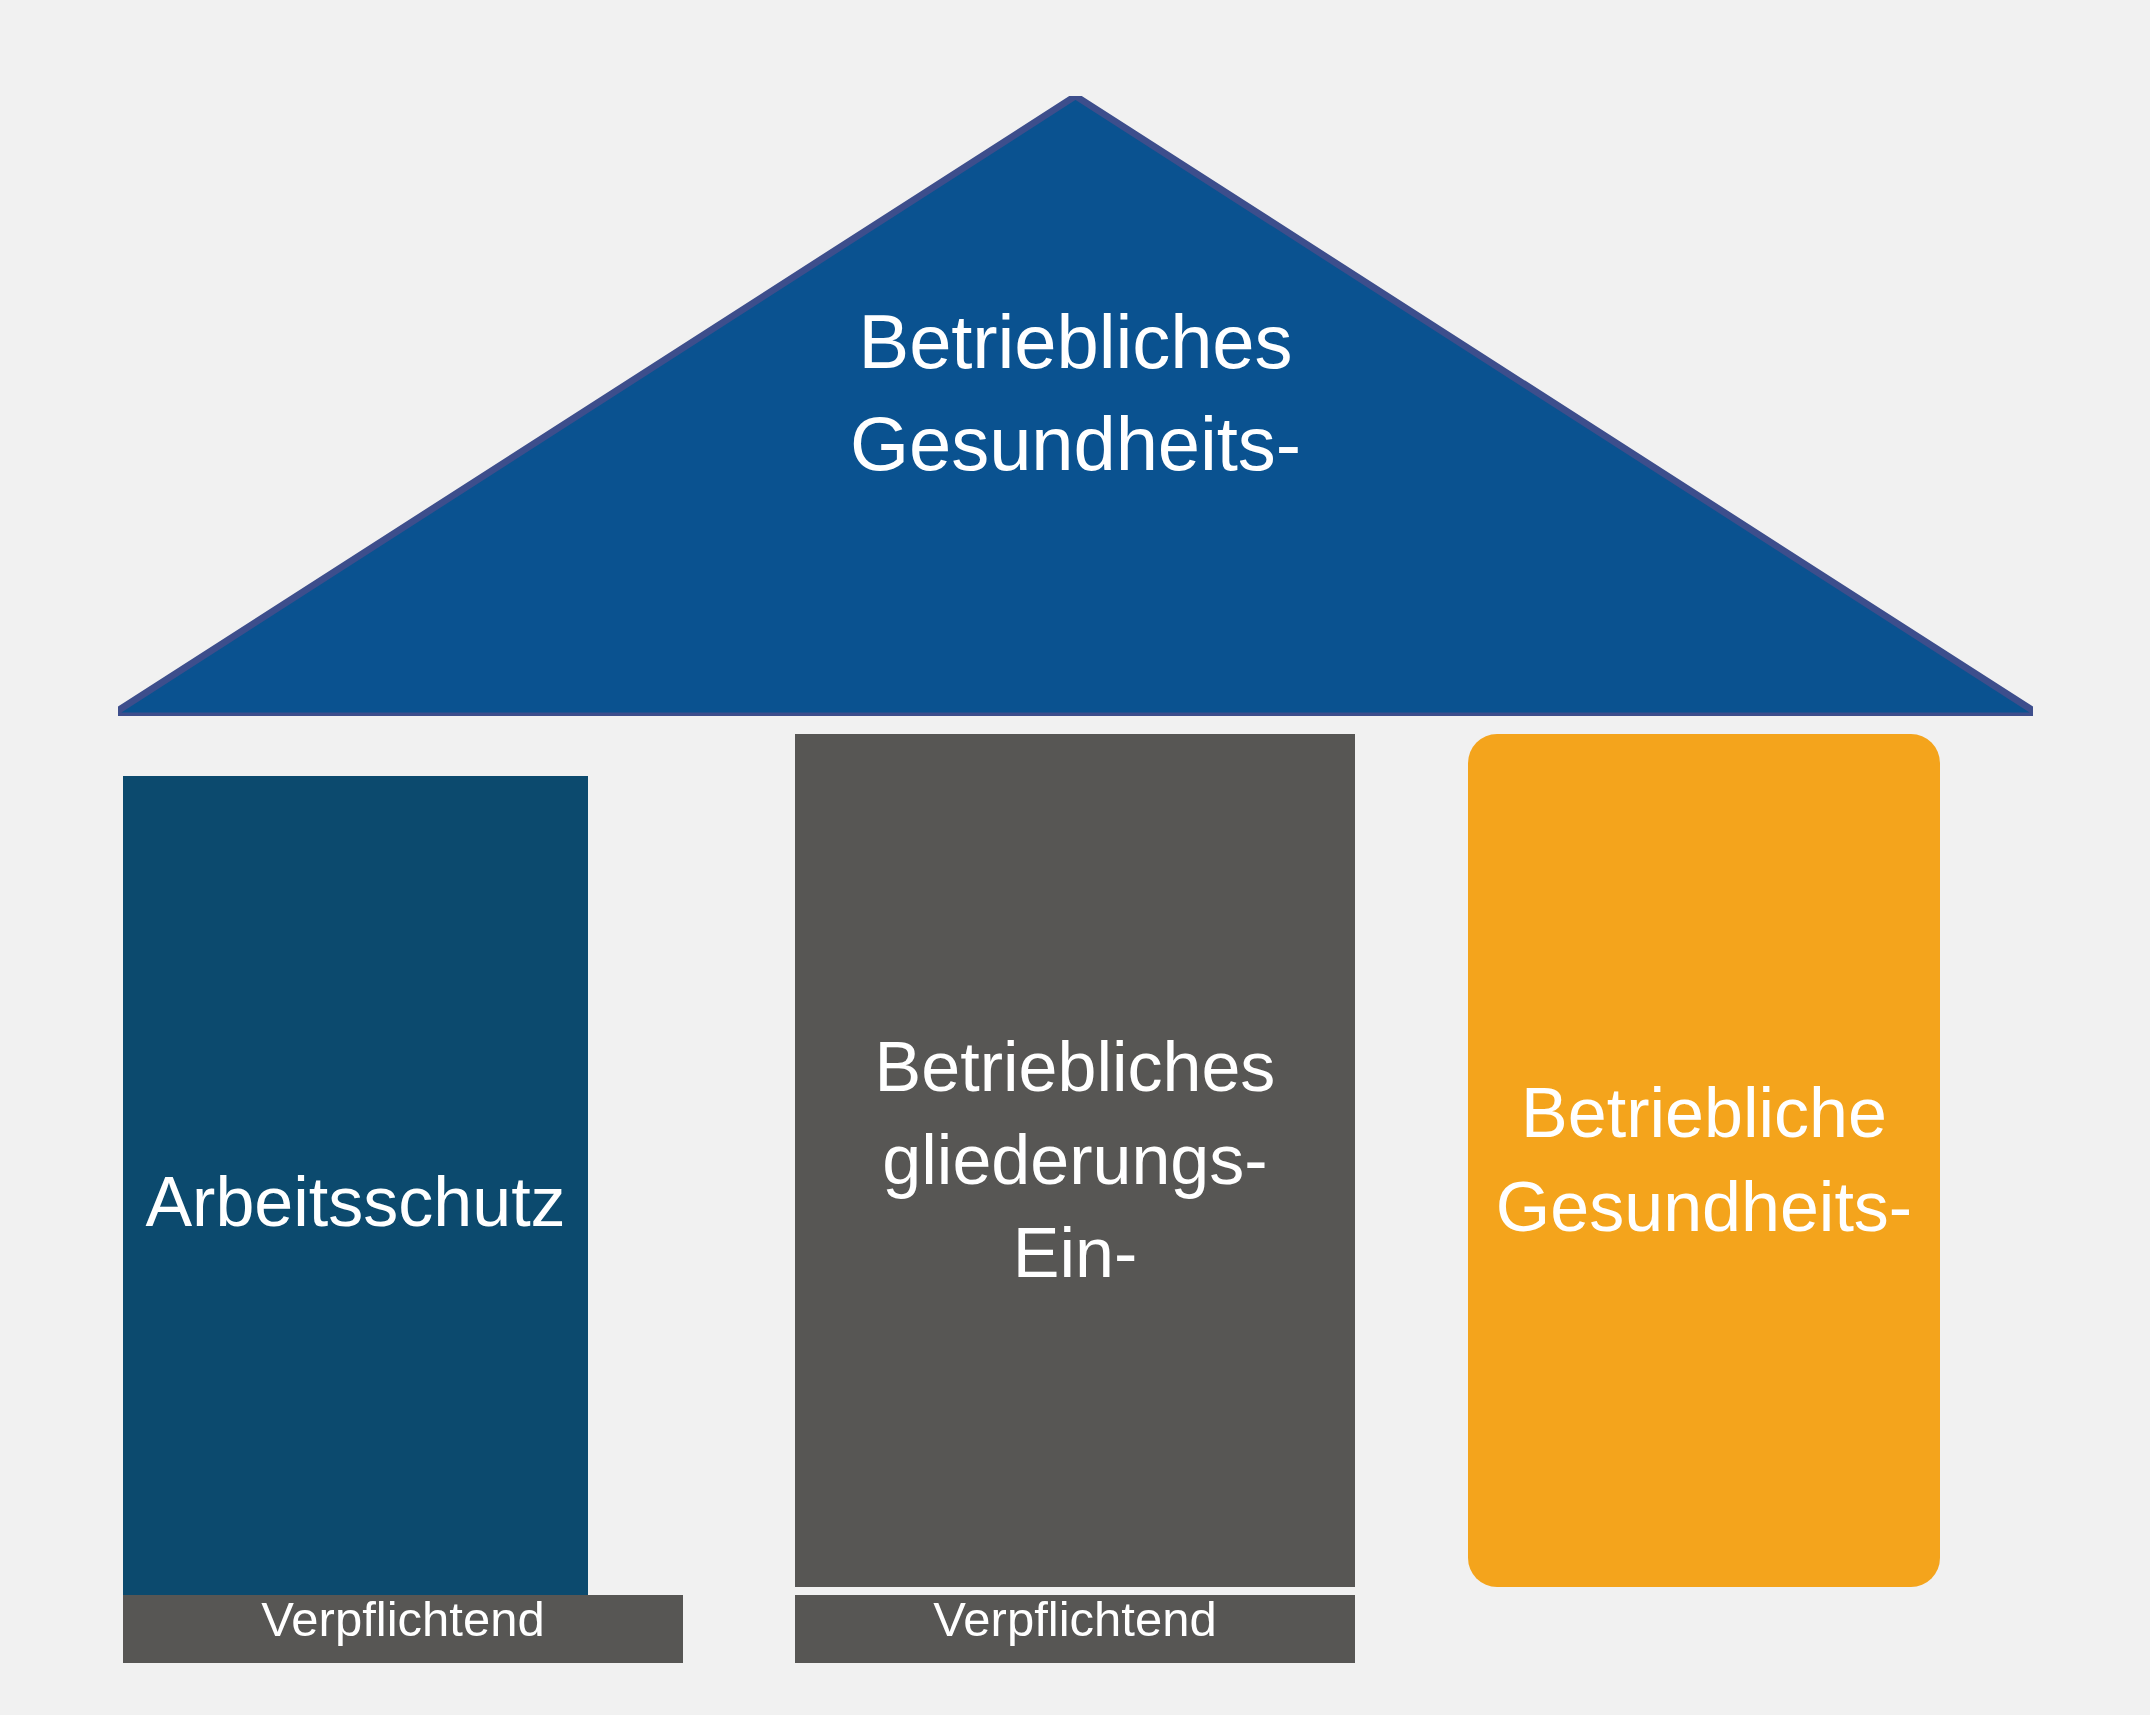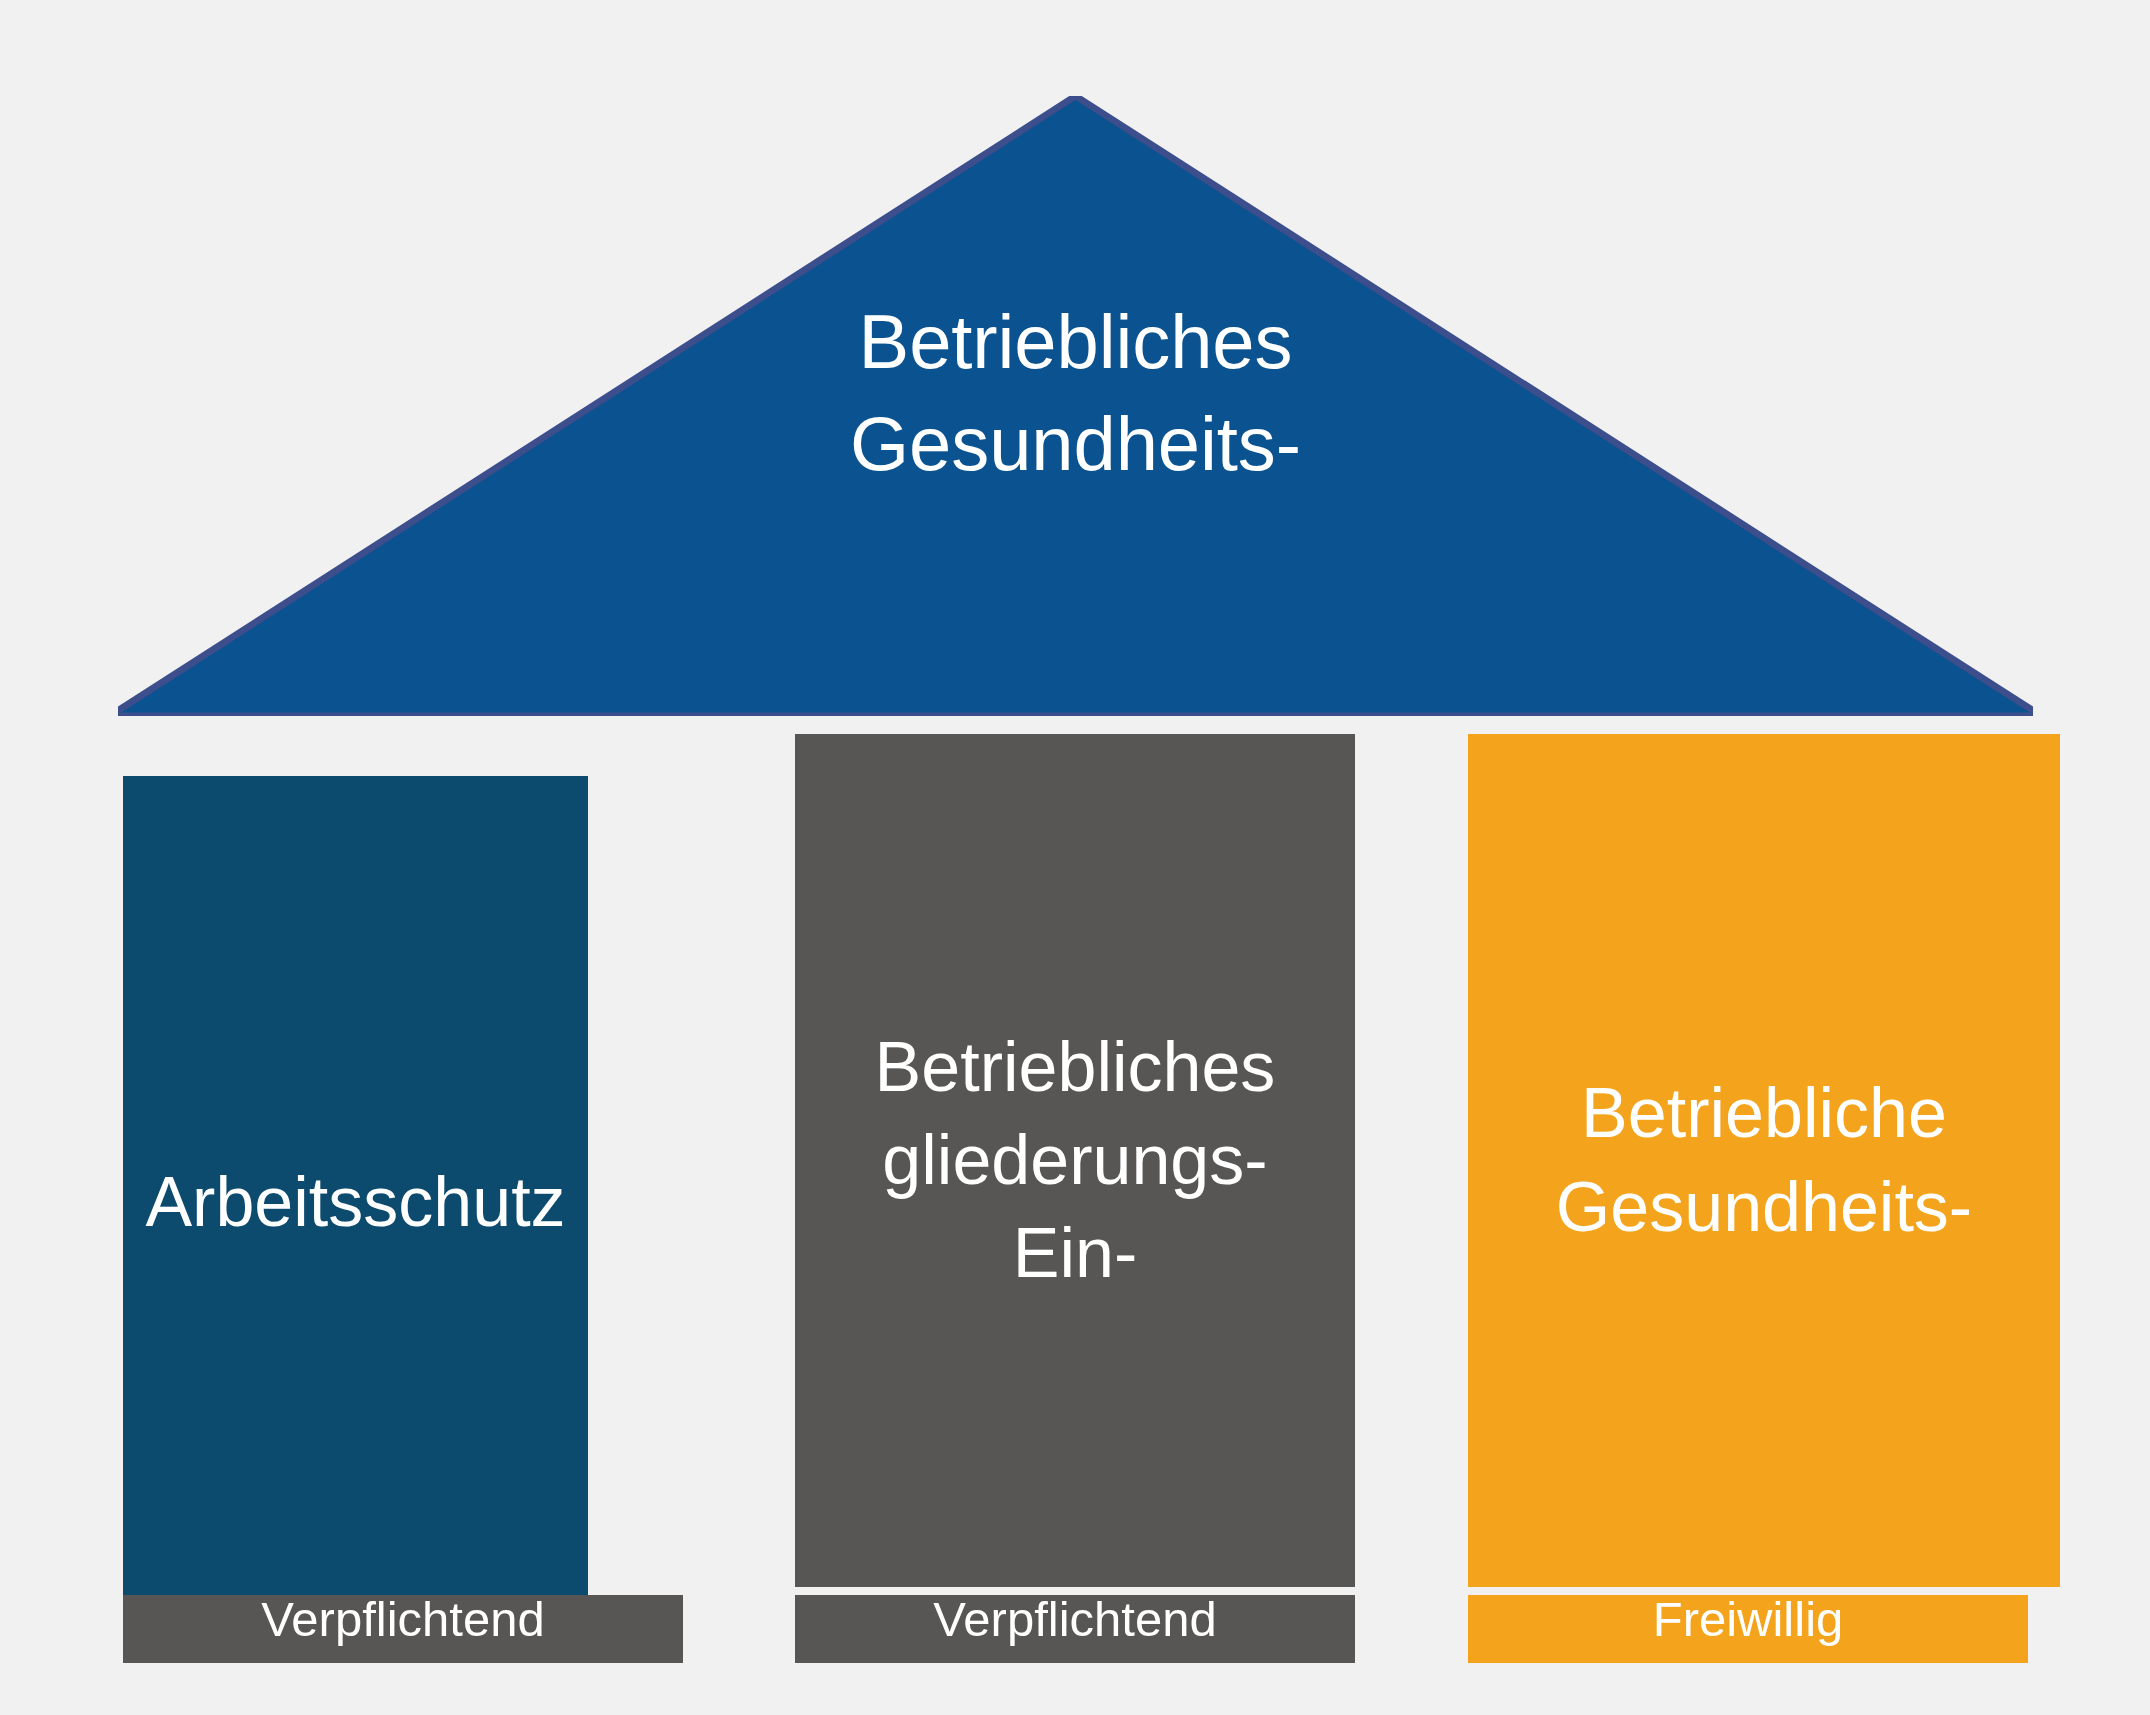--- a/index.html
+++ b/index.html
@@ -65,21 +65,21 @@
     color: #ffffff;
     text-align: center;
     font-size: 70px;
     line-height: 1.33;
     font-weight: 400;
   }
   .pillar-text .ln { display: block; }
 
   .pillar-1 { left: 123px;  width: 465px;  background: #0c4a6e; margin-top: 42px; }
   .pillar-2 { left: 795px; width: 560px;  background: #575654; }
-  .pillar-3 { left: 1468px; width: 592px;  background: #f4a41c; }
+  .pillar-3 { left: 1468px; width: 472px;  background: #f4a41c; border-radius: 29px; }
 
   
   .base {
     position: absolute;
     top: 1595px;
     height: 68px;
     display: flex;
     justify-content: center;
     box-sizing: border-box;
   }
@@ -132,18 +132,15 @@
   </div>
 
   <div class="base base-1">
     <span class="base-text">Verpflichtend</span>
   </div>
 
   <div class="base base-2">
     <span class="base-text">Verpflichtend</span>
   </div>
 
-  <div class="base base-3">
-    <span class="base-text">Freiwillig</span>
-  </div>
 
 </div>
 
 
 </body></html>

